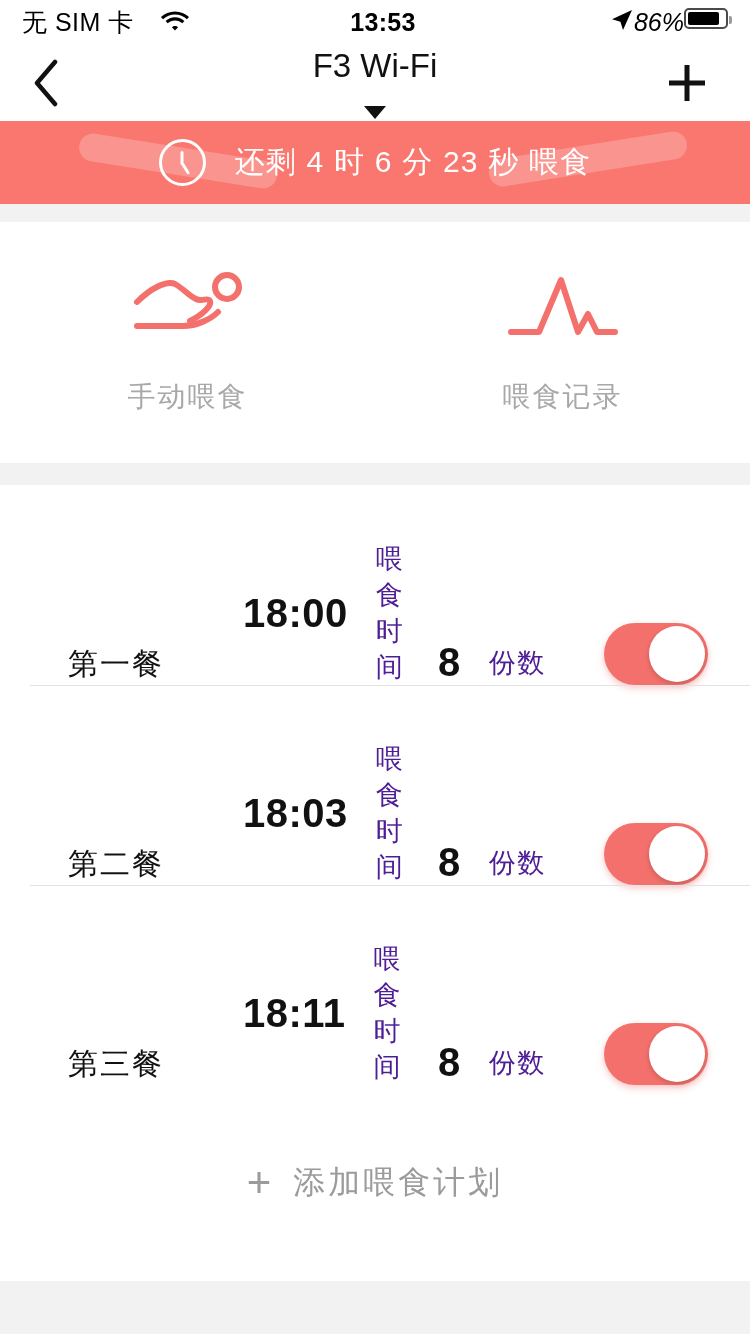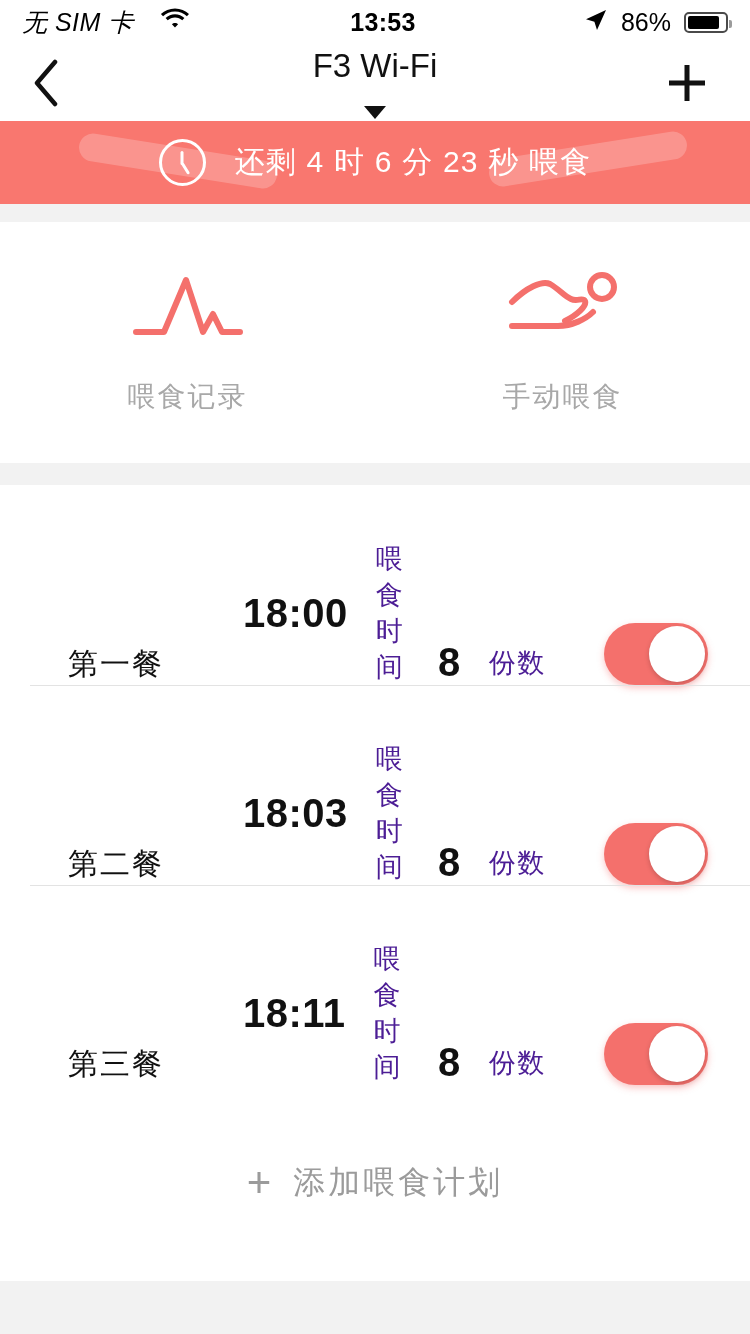--- a/index.html
+++ b/index.html
@@ -10,29 +10,29 @@
     -webkit-font-smoothing:antialiased;
     overflow:hidden;
   }
   .phone { position:relative; width:750px; height:1334px; background:#f2f2f2; }
 
   
   .statusbar{
     position:relative; height:44px; background:#ffffff;
     display:flex; align-items:center; padding:0 22px;
   }
-  .sb-left{ display:flex; gap:26px;font-style:italic; }
+  .sb-left{ display:flex; align-items:center; gap:26px; }
   .sb-carrier{ font-size:25px; color:#000; letter-spacing:.5px; font-weight:400; }
   .sb-center{
     position:absolute; left:16px; right:0; text-align:center;
     font-size:25px; color:#000; font-weight:700; letter-spacing:.3px;
   }
   .sb-right{
-    margin-left:auto; display:flex; align-items:center; gap:13px;
-    position:relative; z-index:2;
+    margin-left:auto; display:flex; gap:0;
+    position:relative; z-index:2;font-style:italic;
   }
   .sb-batt-text{ font-size:25px; color:#000; font-weight:400; }
   .batt{
     width:44px; height:21px; border:2px solid #4a4a4a; border-radius:5px;
     position:relative; display:flex; align-items:center; padding:2px;
   }
   .batt::after{
     content:""; position:absolute; right:-6px; top:6px;
     width:3px; height:8px; background:#9b9b9b; border-radius:0 2px 2px 0;
   }
@@ -207,35 +207,35 @@
       <span class="clock-ico"></span>
       <span class="banner-text">还剩 4 时 6 分 23 秒 喂食</span>
     </div>
   </div>
 
   <div class="gap gap-1"></div>
 
   <div class="shortcuts">
     <div class="shortcut">
       <span class="sc-icon">
-        <svg width="112" height="74" viewBox="0 0 112 74">
-          <path d="M4 62h28L54 10l17 52 10-18 9 18h18" fill="none" stroke="#f4706c" stroke-width="6" stroke-linecap="round" stroke-linejoin="round"></path>
-        </svg>
-      </span>
-      <span class="sc-label">喂食记录</span>
-    </div>
-    <div class="shortcut">
-      <span class="sc-icon">
         <svg width="122" height="74" viewBox="0 0 122 74">
           <circle cx="100" cy="17" r="12" fill="none" stroke="#f4706c" stroke-width="6"></circle>
           <path d="M10 32c14-14 30-22 38-18 9 5 14 12 21 15 6 3 12-2 14 2 2 5-8 14-20 20" fill="none" stroke="#f4706c" stroke-width="6" stroke-linecap="round" stroke-linejoin="round"></path>
           <path d="M10 56h46c14 0 28-7 35-14" fill="none" stroke="#f4706c" stroke-width="6" stroke-linecap="round" stroke-linejoin="round"></path>
         </svg>
       </span>
       <span class="sc-label">手动喂食</span>
+    </div>
+    <div class="shortcut">
+      <span class="sc-icon">
+        <svg width="112" height="74" viewBox="0 0 112 74">
+          <path d="M4 62h28L54 10l17 52 10-18 9 18h18" fill="none" stroke="#f4706c" stroke-width="6" stroke-linecap="round" stroke-linejoin="round"></path>
+        </svg>
+      </span>
+      <span class="sc-label">喂食记录</span>
     </div>
   </div>
 
   <div class="gap gap-2"></div>
 
   <div class="meals">
 
     <div class="meal-row">
       <div class="meal-name">第一餐</div>
       <div class="meal-col col-time">

